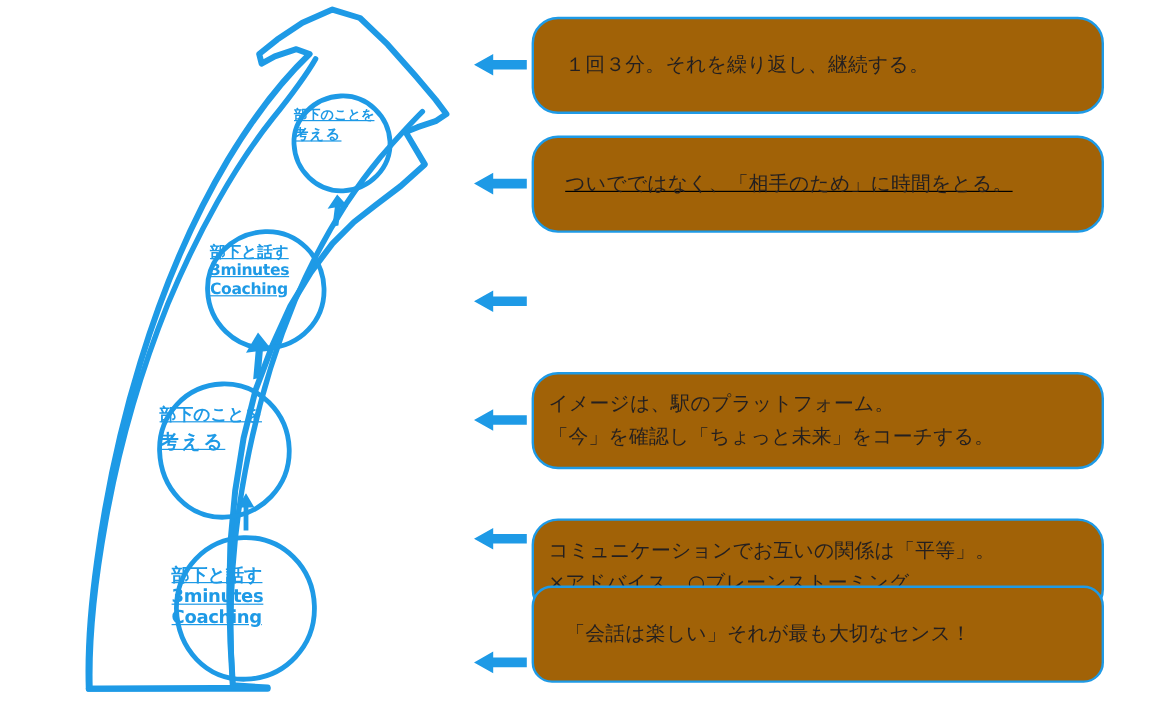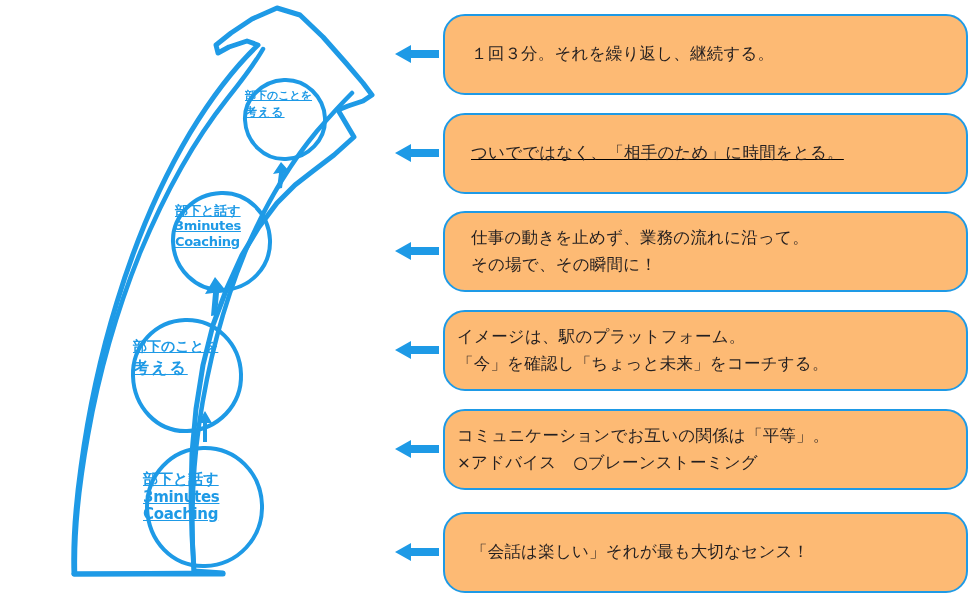--- a/index.html
+++ b/index.html
@@ -105,44 +105,44 @@
     position: absolute;
     left: 0;
     top: 0;
     width: 970px;
     height: 600px;
   }
 
   .callout {
     position: absolute;
     left: 443px;
-    width: 525px;
+    width: 477px;
     box-sizing: border-box;
     border: 2px solid #1e9ae6;
     border-radius: 22px;
-    background: #fdba74;
+    background: #a16207;
     display: flex;
     align-items: center;
     padding: 0 26px;
   }
   .callout-text {
     color: #231f20;
     font-family: "DejaVu Sans", sans-serif;
     font-size: 16.5px;
     line-height: 1.62;
     letter-spacing: 0.2px;
     white-space: pre-line;
   }
 
   #callout-1 { top: 14px;  height: 81px; }
   #callout-2 { top: 113px; height: 81px; text-decoration: underline; }
   #callout-3 { top: 211px; height: 81px; }
   #callout-4 { top: 310px; height: 81px; padding-left: 12px; }
-  #callout-5 { top: 409px; height: 81px; padding-left: 12px; }
-  #callout-6 { top: 512px; height: 81px; }
+  #callout-5 { top: 432px; height: 81px; padding-left: 12px; }
+  #callout-6 { top: 488px; height: 81px; border-radius: 17px; }
 
   .connector {
     position: absolute;
     left: 395px;
     width: 50px;
     height: 22px;
   }
   #connector-1 { top: 43px; }
   #connector-2 { top: 142px; }
   #connector-3 { top: 240px; }
@@ -291,24 +291,20 @@
     </svg>
 
     <div class="callout" id="callout-1">
       <div class="callout-text">１回３分。それを繰り返し、継続する。</div>
     </div>
 
     <div class="callout" id="callout-2">
       <div class="callout-text">ついでではなく、「相手のため」に時間をとる。</div>
     </div>
 
-    <div class="callout" id="callout-3">
-      <div class="callout-text">仕事の動きを止めず、業務の流れに沿って。
-その場で、その瞬間に！</div>
-    </div>
 
     <div class="callout" id="callout-4">
       <div class="callout-text">イメージは、駅のプラットフォーム。
 「今」を確認し「ちょっと未来」をコーチする。</div>
     </div>
 
     <div class="callout" id="callout-5">
       <div class="callout-text">コミュニケーションでお互いの関係は「平等」。
 ×アドバイス　○ブレーンストーミング</div>
     </div>

